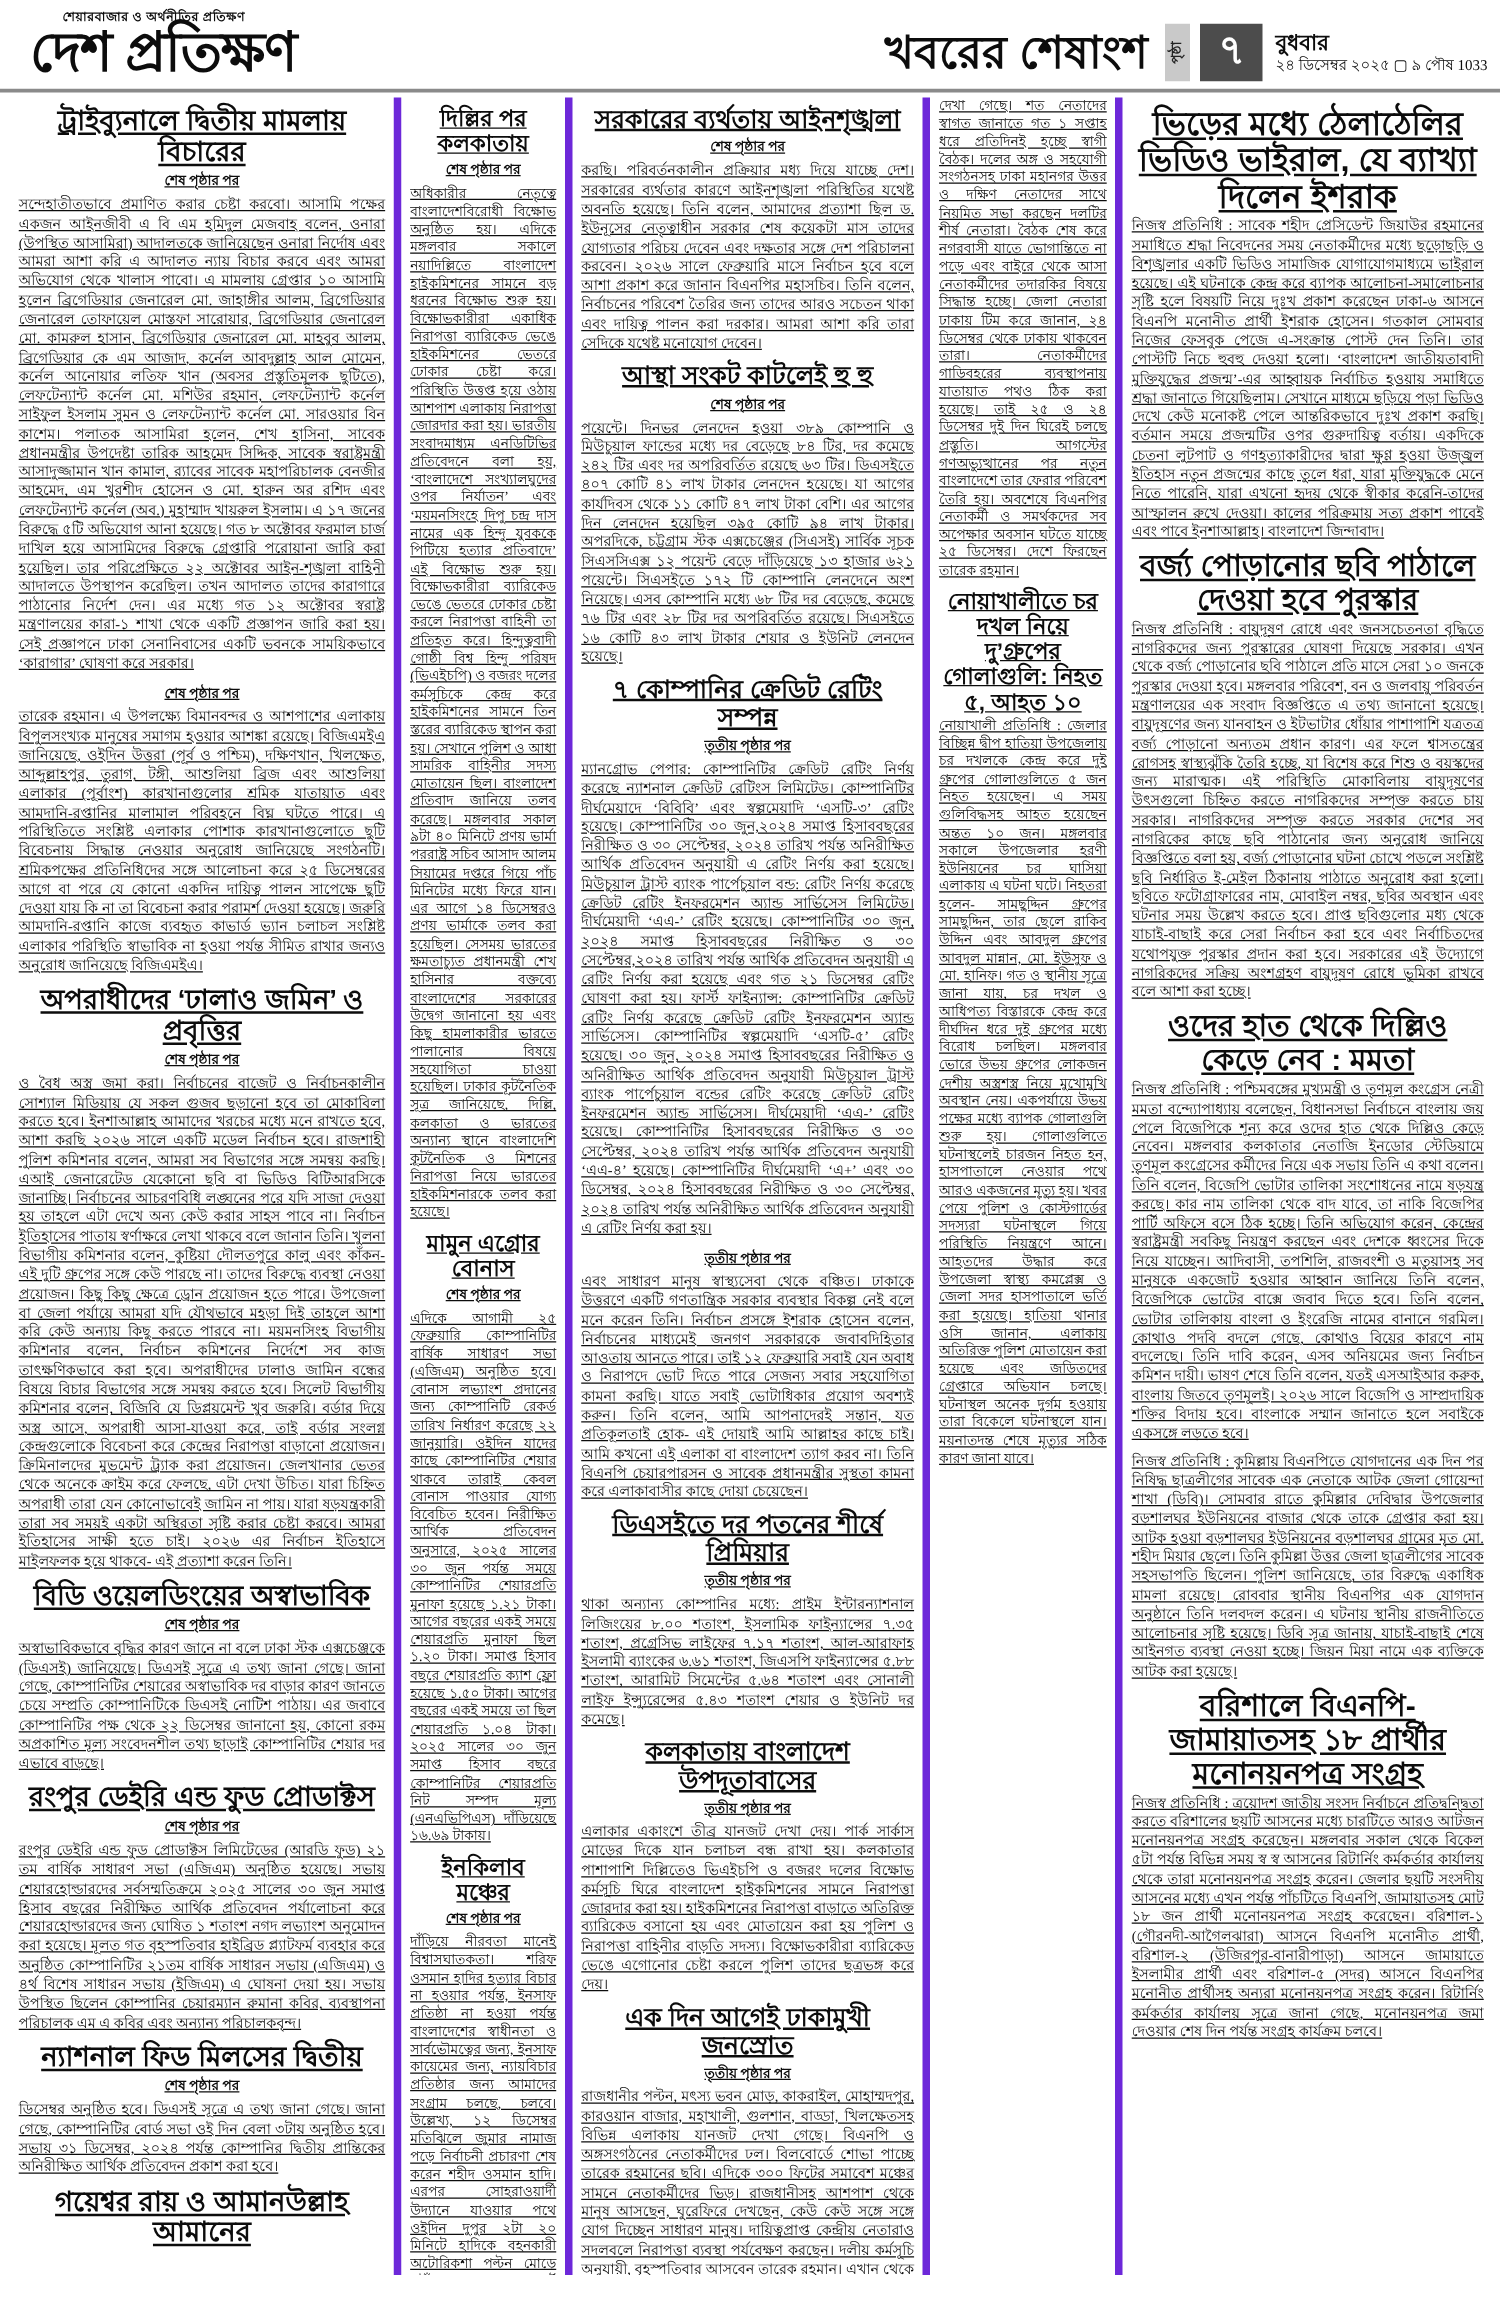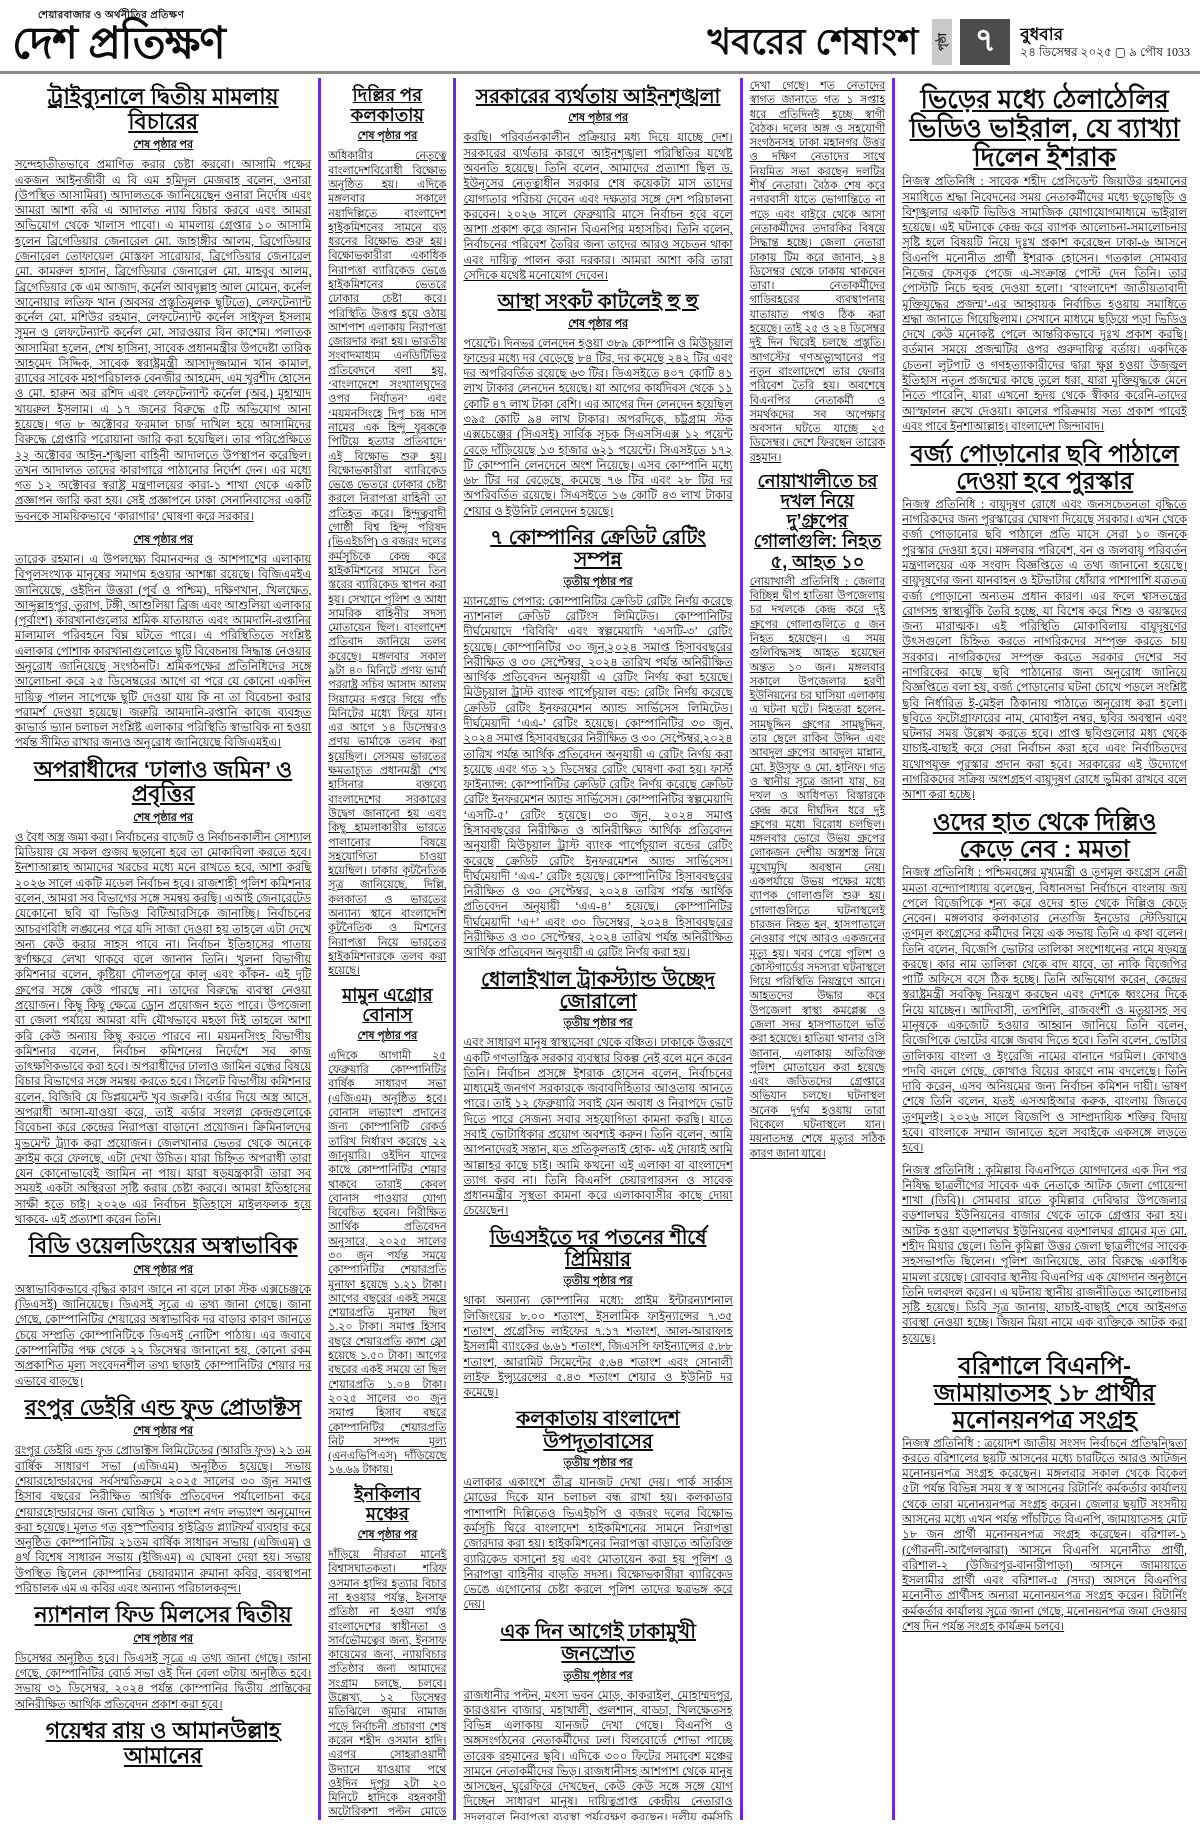--- a/index.html
+++ b/index.html
@@ -1,40 +1,40 @@
 <!DOCTYPE html>
 <html><head>
 <meta charset="utf-8">
 <style>
   html,body{margin:0;padding:0;background:#fff;}
   .page{width:1200px;height:1843px;background:#fff;color:#0c0c0c;
         font-family:"Liberation Serif","DejaVu Sans",sans-serif;
         overflow:hidden;position:relative;}
   
   .hdr{display:flex;justify-content:space-between;align-items:flex-end;
-       padding:10px 10px 6px 12px;border-bottom:3px solid #8a8a8a;}
+       padding:10px 10px 6px 24px;border-bottom:3px solid #8a8a8a;}
   .mast{line-height:1;}
   .mast .tag{font-size:10px;font-weight:700;letter-spacing:.5px;margin:0 0 1px 26px;}
   .mast .ttl{font-size:44px;font-weight:800;letter-spacing:-1px;
              font-family:"Liberation Sans","DejaVu Sans",sans-serif;}
   .hdr-right{display:flex;align-items:center;gap:8px;}
   .section-ttl{font-size:36px;font-weight:800;line-height:1;margin-right:6px;
                font-family:"Liberation Sans","DejaVu Sans",sans-serif;}
   .pg-label{background:#c9c9c9;color:#222;width:20px;height:46px;display:flex;
             align-items:center;justify-content:center;font-size:11px;font-weight:700;
             writing-mode:vertical-rl;transform:rotate(180deg);}
   .pg-num{background:#4c4c4c;color:#fff;width:50px;height:46px;display:flex;
           align-items:center;justify-content:center;font-size:33px;font-weight:800;}
   .dateblk{line-height:1.25;padding-left:2px;}
   .dateblk .day{font-size:17px;font-weight:800;}
   .dateblk .dt{font-size:12px;}
   
   .cols{display:flex;padding:4px 6px 0 8px;text-decoration:underline;}
   .col{overflow:hidden;height:1742px;padding:0 7px;}
-  .col + .col{border-left:3px solid #6d28d9;}
+  .col + .col{border-left:6px solid #6d28d9;}
   .col0{width:306px;}
   .col1{width:122px;}
   .col2{width:278px;}
   .col3{width:140px;}
   .col4{width:294px;}
   .art{margin-bottom:7px;}
   .hl{font-weight:800;text-align:center;line-height:1.12;margin:7px 2px 2px;
       font-family:"Liberation Sans","DejaVu Sans",sans-serif;}
   .col0 .hl{font-size:22px;}
   .col1 .hl{font-size:18px;}
@@ -130,21 +130,20 @@
           <div class="hl">আস্থা সংকট কাটলেই হু হু</div>
           <div class="cont">শেষ পৃষ্ঠার পর</div>
           <div class="bd">পয়েন্টে। দিনভর লেনদেন হওয়া ৩৮৯ কোম্পানি ও মিউচুয়াল ফান্ডের মধ্যে দর বেড়েছে ৮৪ টির, দর কমেছে ২৪২ টির এবং দর অপরিবর্তিত রয়েছে ৬৩ টির। ডিএসইতে ৪০৭ কোটি ৪১ লাখ টাকার লেনদেন হয়েছে। যা আগের কার্যদিবস থেকে ১১ কোটি ৪৭ লাখ টাকা বেশি। এর আগের দিন লেনদেন হয়েছিল ৩৯৫ কোটি ৯৪ লাখ টাকার। অপরদিকে, চট্টগ্রাম স্টক এক্সচেঞ্জের (সিএসই) সার্বিক সূচক সিএসসিএক্স ১২ পয়েন্ট বেড়ে দাঁড়িয়েছে ১৩ হাজার ৬২১ পয়েন্টে। সিএসইতে ১৭২ টি কোম্পানি লেনদেনে অংশ নিয়েছে। এসব কোম্পানি মধ্যে ৬৮ টির দর বেড়েছে, কমেছে ৭৬ টির এবং ২৮ টির দর অপরিবর্তিত রয়েছে। সিএসইতে ১৬ কোটি ৪৩ লাখ টাকার শেয়ার ও ইউনিট লেনদেন হয়েছে।</div>
         </div>
         <div class="art">
           <div class="hl">৭ কোম্পানির ক্রেডিট রেটিং সম্পন্ন</div>
           <div class="cont">তৃতীয় পৃষ্ঠার পর</div>
           <div class="bd">ম্যানগ্রোভ পেপার: কোম্পানিটির ক্রেডিট রেটিং নির্ণয় করেছে ন্যাশনাল ক্রেডিট রেটিংস লিমিটেড। কোম্পানিটির দীর্ঘমেয়াদে ‘বিবিবি’ এবং স্বল্পমেয়াদি ‘এসটি-৩’ রেটিং হয়েছে। কোম্পানিটির ৩০ জুন,২০২৪ সমাপ্ত হিসাববছরের নিরীক্ষিত ও ৩০ সেপ্টেম্বর, ২০২৪ তারিখ পর্যন্ত অনিরীক্ষিত আর্থিক প্রতিবেদন অনুযায়ী এ রেটিং নির্ণয় করা হয়েছে। মিউচুয়াল ট্রাস্ট ব্যাংক পার্পেচুয়াল বন্ড: রেটিং নির্ণয় করেছে ক্রেডিট রেটিং ইনফরমেশন অ্যান্ড সার্ভিসেস লিমিটেড। দীর্ঘমেয়াদী ‘এএ-’ রেটিং হয়েছে। কোম্পানিটির ৩০ জুন, ২০২৪ সমাপ্ত হিসাববছরের নিরীক্ষিত ও ৩০ সেপ্টেম্বর,২০২৪ তারিখ পর্যন্ত আর্থিক প্রতিবেদন অনুযায়ী এ রেটিং নির্ণয় করা হয়েছে এবং গত ২১ ডিসেম্বর রেটিং ঘোষণা করা হয়। ফার্স্ট ফাইন্যান্স: কোম্পানিটির ক্রেডিট রেটিং নির্ণয় করেছে ক্রেডিট রেটিং ইনফরমেশন অ্যান্ড সার্ভিসেস। কোম্পানিটির স্বল্পমেয়াদি ‘এসটি-৫’ রেটিং হয়েছে। ৩০ জুন, ২০২৪ সমাপ্ত হিসাববছরের নিরীক্ষিত ও অনিরীক্ষিত আর্থিক প্রতিবেদন অনুযায়ী মিউচুয়াল ট্রাস্ট ব্যাংক পার্পেচুয়াল বন্ডের রেটিং করেছে ক্রেডিট রেটিং ইনফরমেশন অ্যান্ড সার্ভিসেস। দীর্ঘমেয়াদী ‘এএ-’ রেটিং হয়েছে। কোম্পানিটির হিসাববছরের নিরীক্ষিত ও ৩০ সেপ্টেম্বর, ২০২৪ তারিখ পর্যন্ত আর্থিক প্রতিবেদন অনুযায়ী ‘এএ-৪’ হয়েছে। কোম্পানিটির দীর্ঘমেয়াদী ‘এ+’ এবং ৩০ ডিসেম্বর, ২০২৪ হিসাববছরের নিরীক্ষিত ও ৩০ সেপ্টেম্বর, ২০২৪ তারিখ পর্যন্ত অনিরীক্ষিত আর্থিক প্রতিবেদন অনুযায়ী এ রেটিং নির্ণয় করা হয়।</div>
         </div>
         <div class="art">
-          <div class="hl">ধোলাইখাল ট্রাকস্ট্যান্ড উচ্ছেদ জোরালো</div>
           <div class="cont">তৃতীয় পৃষ্ঠার পর</div>
           <div class="bd">এবং সাধারণ মানুষ স্বাস্থ্যসেবা থেকে বঞ্চিত। ঢাকাকে উত্তরণে একটি গণতান্ত্রিক সরকার ব্যবস্থার বিকল্প নেই বলে মনে করেন তিনি। নির্বাচন প্রসঙ্গে ইশরাক হোসেন বলেন, নির্বাচনের মাধ্যমেই জনগণ সরকারকে জবাবদিহিতার আওতায় আনতে পারে। তাই ১২ ফেব্রুয়ারি সবাই যেন অবাধ ও নিরাপদে ভোট দিতে পারে সেজন্য সবার সহযোগিতা কামনা করছি। যাতে সবাই ভোটাধিকার প্রয়োগ অবশ্যই করুন। তিনি বলেন, আমি আপনাদেরই সন্তান, যত প্রতিকূলতাই হোক- এই দোয়াই আমি আল্লাহর কাছে চাই। আমি কখনো এই এলাকা বা বাংলাদেশ ত্যাগ করব না। তিনি বিএনপি চেয়ারপারসন ও সাবেক প্রধানমন্ত্রীর সুস্থতা কামনা করে এলাকাবাসীর কাছে দোয়া চেয়েছেন।</div>
         </div>
         <div class="art">
           <div class="hl">ডিএসইতে দর পতনের শীর্ষে প্রিমিয়ার</div>
           <div class="cont">তৃতীয় পৃষ্ঠার পর</div>
           <div class="bd">থাকা অন্যান্য কোম্পানির মধ্যে: প্রাইম ইন্টারন্যাশনাল লিজিংয়ের ৮.০০ শতাংশ, ইসলামিক ফাইন্যান্সের ৭.৩৫ শতাংশ, প্রগ্রেসিভ লাইফের ৭.১৭ শতাংশ, আল-আরাফাহ ইসলামী ব্যাংকের ৬.৬১ শতাংশ, জিএসপি ফাইন্যান্সের ৫.৮৮ শতাংশ, আরামিট সিমেন্টের ৫.৬৪ শতাংশ এবং সোনালী লাইফ ইন্স্যুরেন্সের ৫.৪৩ শতাংশ শেয়ার ও ইউনিট দর কমেছে।</div>
         </div>
         <div class="art">
           <div class="hl">কলকাতায় বাংলাদেশ উপদূতাবাসের</div>

